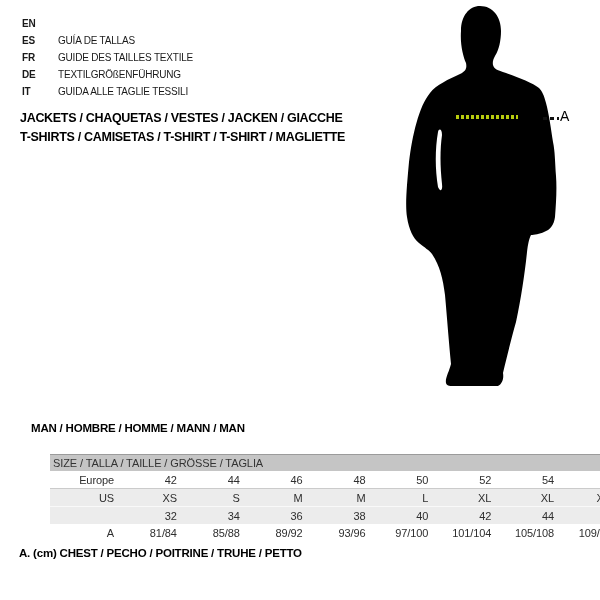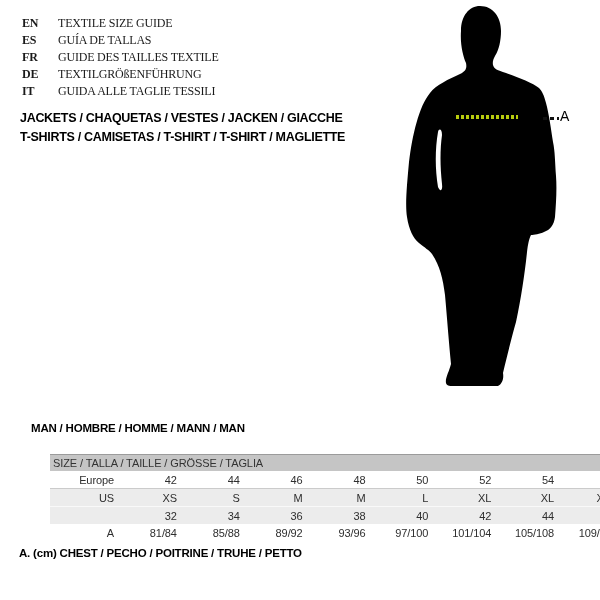--- a/index.html
+++ b/index.html
@@ -2,21 +2,21 @@
 <html><head>
 <meta charset="utf-8">
 <style>
   html,body{margin:0;padding:0;background:#fff;}
   .page{
     position:relative;width:600px;height:600px;background:#fff;overflow:hidden;
     font-family:"Liberation Sans","DejaVu Sans",sans-serif;color:#1a1a1a;
   }
   
   .lang-block{position:absolute;left:22px;top:15px;}
-  .lang-row{display:flex;height:17px;line-height:17px;font-size:12px;letter-spacing:-0.2px;font-family:Liberation Serif, serif;}
+  .lang-row{display:flex;height:17px;line-height:17px;font-size:10px;letter-spacing:-0.2px;}
   .lang-code{width:36px;font-weight:700;}
   .lang-name{font-weight:400;}
   
   .product-block{position:absolute;left:20px;top:109px;}
   .product-line{height:19px;line-height:19px;font-size:12.5px;font-weight:700;letter-spacing:-0.3px;color:#000;}
   
   .figure{position:absolute;left:405px;top:4px;width:165px;height:386px;}
   .figure svg{display:block;}
   .measure-line-body{
     position:absolute;left:456px;top:115px;width:62px;height:4px;
@@ -45,21 +45,20 @@
   .footnote{position:absolute;left:19px;top:547px;font-size:11.5px;font-weight:700;letter-spacing:-0.2px;color:#000;}
 </style>
 </head>
 <body>
 
 <div class="page">
 
   <div class="lang-block">
     <div class="lang-row">
       <span class="lang-code">EN</span>
-      <span class="lang-name">TEXTILE SIZE GUIDE</span>
     </div>
     <div class="lang-row">
       <span class="lang-code">ES</span>
       <span class="lang-name">GUÍA DE TALLAS</span>
     </div>
     <div class="lang-row">
       <span class="lang-code">FR</span>
       <span class="lang-name">GUIDE DES TAILLES TEXTILE</span>
     </div>
     <div class="lang-row">

